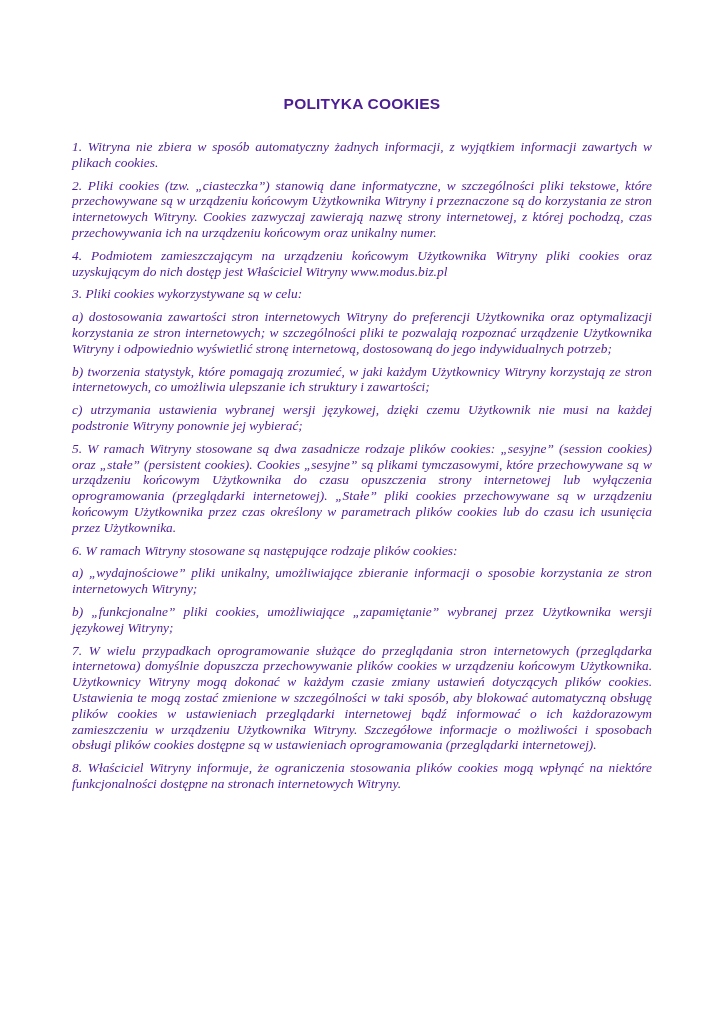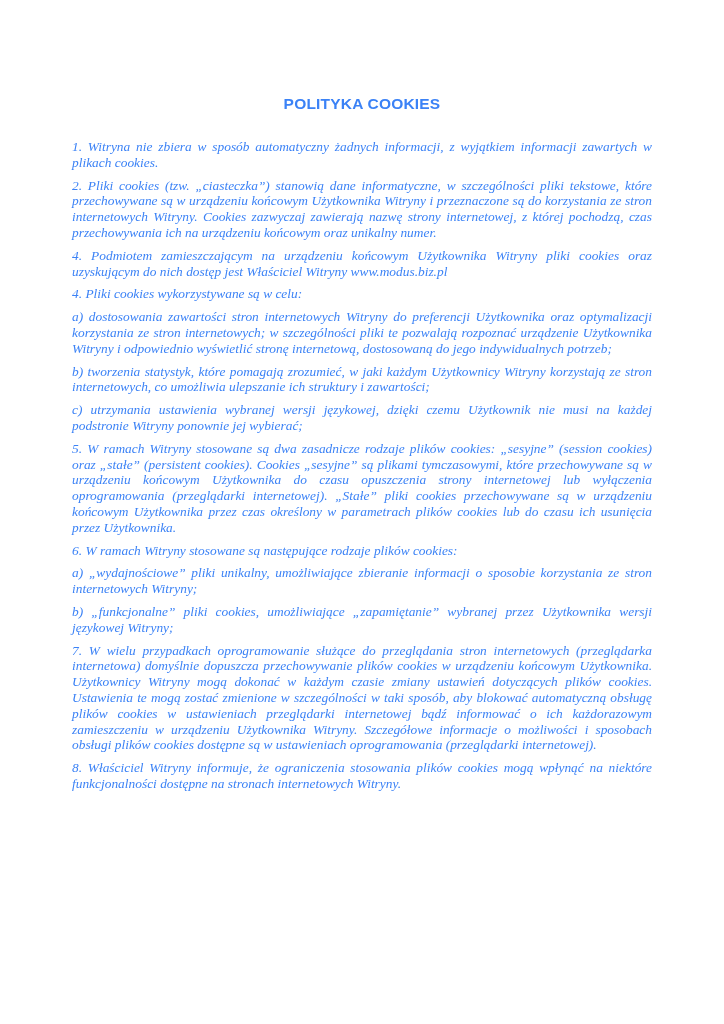--- a/index.html
+++ b/index.html
@@ -11,21 +11,21 @@
     width: 724px;
     height: 1024px;
     overflow: hidden;
   }
   .page {
     box-sizing: border-box;
     width: 724px;
     height: 1024px;
     padding: 95px 72px 40px 72px;
     background: #ffffff;
-    color: #3b82f6;
+    color: #4c1d95;
     font-family: "Liberation Serif", "DejaVu Serif", serif;
   }
   .doc-title {
     font-family: "Liberation Sans", "DejaVu Sans", sans-serif;
     font-weight: bold;
     font-size: 15.5px;
     line-height: 18px;
     letter-spacing: 0.2px;
     text-align: center;
     margin: 0 0 26px 0;
@@ -41,21 +41,21 @@
 </style>
 </head>
 <body>
 
 <div class="page">
   <h1 class="doc-title">POLITYKA COOKIES</h1>
 
   <p>1. Witryna nie zbiera w sposób automatyczny żadnych informacji, z wyjątkiem informacji zawartych w plikach cookies.</p>
   <p>2. Pliki cookies (tzw. „ciasteczka”) stanowią dane informatyczne, w szczególności pliki tekstowe, które przechowywane są w urządzeniu końcowym Użytkownika Witryny i przeznaczone są do korzystania ze stron internetowych Witryny. Cookies zazwyczaj zawierają nazwę strony internetowej, z której pochodzą, czas przechowywania ich na urządzeniu końcowym oraz unikalny numer.</p>
   <p>4. Podmiotem zamieszczającym na urządzeniu końcowym Użytkownika Witryny pliki cookies oraz uzyskującym do nich dostęp jest Właściciel Witryny www.modus.biz.pl</p>
-  <p>4. Pliki cookies wykorzystywane są w celu:</p>
+  <p>3. Pliki cookies wykorzystywane są w celu:</p>
   <p>a) dostosowania zawartości stron internetowych Witryny do preferencji Użytkownika oraz optymalizacji korzystania ze stron internetowych; w szczególności pliki te pozwalają rozpoznać urządzenie Użytkownika Witryny i odpowiednio wyświetlić stronę internetową, dostosowaną do jego indywidualnych potrzeb;</p>
   <p>b) tworzenia statystyk, które pomagają zrozumieć, w jaki każdym Użytkownicy Witryny korzystają ze stron internetowych, co umożliwia ulepszanie ich struktury i zawartości;</p>
   <p>c) utrzymania ustawienia wybranej wersji językowej, dzięki czemu Użytkownik nie musi na każdej podstronie Witryny ponownie jej wybierać;</p>
   <p>5. W ramach Witryny stosowane są dwa zasadnicze rodzaje plików cookies: „sesyjne” (session cookies) oraz „stałe” (persistent cookies). Cookies „sesyjne” są plikami tymczasowymi, które przechowywane są w urządzeniu końcowym Użytkownika do czasu opuszczenia strony internetowej lub wyłączenia oprogramowania (przeglądarki internetowej). „Stałe” pliki cookies przechowywane są w urządzeniu końcowym Użytkownika przez czas określony w parametrach plików cookies lub do czasu ich usunięcia przez Użytkownika.</p>
   <p>6. W ramach Witryny stosowane są następujące rodzaje plików cookies:</p>
   <p>a) „wydajnościowe” pliki unikalny, umożliwiające zbieranie informacji o sposobie korzystania ze stron internetowych Witryny;</p>
   <p>b) „funkcjonalne” pliki cookies, umożliwiające „zapamiętanie” wybranej przez Użytkownika wersji językowej Witryny;</p>
   <p>7. W wielu przypadkach oprogramowanie służące do przeglądania stron internetowych (przeglądarka internetowa) domyślnie dopuszcza przechowywanie plików cookies w urządzeniu końcowym Użytkownika. Użytkownicy Witryny mogą dokonać w każdym czasie zmiany ustawień dotyczących plików cookies. Ustawienia te mogą zostać zmienione w szczególności w taki sposób, aby blokować automatyczną obsługę plików cookies w ustawieniach przeglądarki internetowej bądź informować o ich każdorazowym zamieszczeniu w urządzeniu Użytkownika Witryny. Szczegółowe informacje o możliwości i sposobach obsługi plików cookies dostępne są w ustawieniach oprogramowania (przeglądarki internetowej).</p>
   <p>8. Właściciel Witryny informuje, że ograniczenia stosowania plików cookies mogą wpłynąć na niektóre funkcjonalności dostępne na stronach internetowych Witryny.</p>
 </div>

